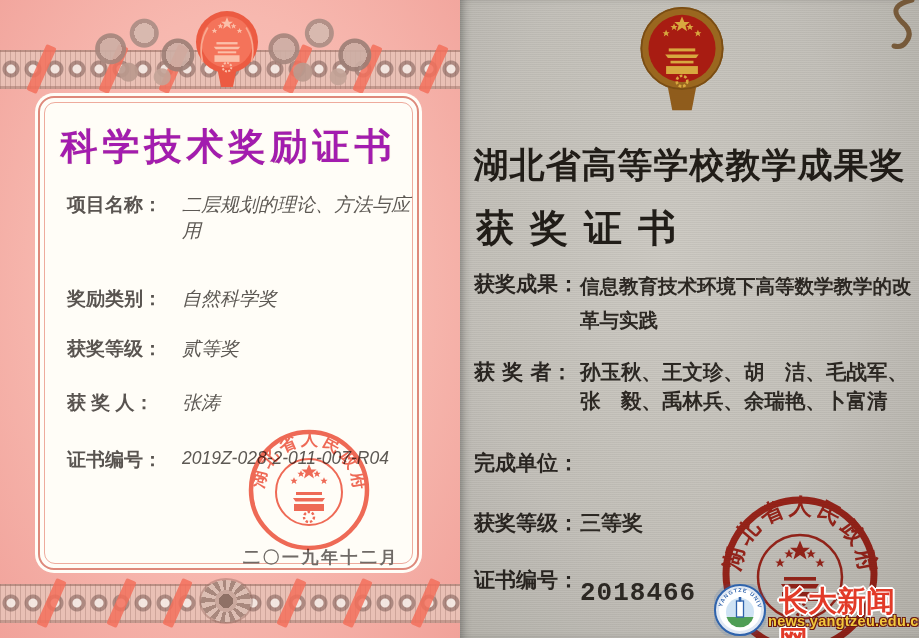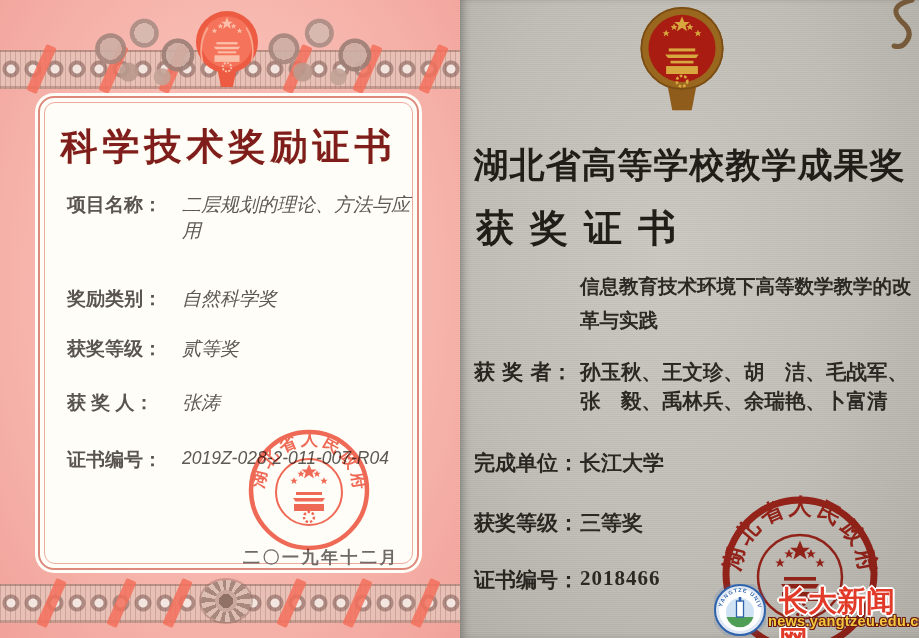--- a/index.html
+++ b/index.html
@@ -32,21 +32,21 @@
   .sunflower{width:50px;height:42px;border-radius:50%;
     background:
       radial-gradient(circle at 50% 50%, #8f7166 0 7px, #caa89d 7px 11px, transparent 11px),
       repeating-conic-gradient(#dcbeb3 0 14deg, #a8887d 14deg 28deg);
     box-shadow:0 0 0 2px rgba(140,100,90,.4);}
   .panel{left:38px;top:96px;width:377px;height:470px;background:#fffdf7;
     border:2.5px solid #de897b;border-radius:16px;box-shadow:0 0 0 3px #fffdf7;}
   .panel-inner{position:absolute;inset:4px;border:1.5px solid #eeab9d;border-radius:11px;}
   .l-title{left:0;top:24px;width:100%;text-align:center;
     font-family:"DejaVu Serif",serif;font-weight:bold;font-size:37px;letter-spacing:5px;
-    color:#7f1d1d;text-shadow:0 0 1px rgba(194,155,73,.4);}
+    color:#a21caf;text-shadow:0 0 1px rgba(194,155,73,.4);}
   .l-label{color:#595450;font-size:19px;font-weight:700;left:27px;}
   .l-value{color:#5d5954;font-size:19px;font-weight:500;left:142px;font-style:italic;}
   .lr1{top:94px;} .lr2{top:188px;} .lr3{top:238px;} .lr4{top:292px;} .lr5{top:349px;}
   .l-value-certno{font-size:17.5px;top:350px;}
   .l-date{left:203px;top:448px;font-size:17px;letter-spacing:2.5px;color:#6f6a66;font-weight:600;}
   .l-seal{left:243px;top:424px;width:132px;height:132px;mix-blend-mode:multiply;opacity:.95;z-index:3;}
 
   
   .cert-right{left:460px;top:0;width:459px;height:638px;
     background:radial-gradient(ellipse at 45% 40%, #ccc9c2 0%, #c2bfb8 55%, #b1aea7 100%);
@@ -57,21 +57,21 @@
   .r-title1{left:0;top:142px;width:100%;text-align:center;font-size:35px;font-weight:bold;
     color:#211d18;letter-spacing:1px;}
   .r-title2{left:0;top:203px;width:100%;font-size:38px;font-weight:bold;
     color:#211d18;letter-spacing:16px;text-indent:16px;}
   .r-label{left:14px;color:#292521;font-size:21px;font-weight:bold;}
   .r-value{left:120px;color:#2c2823;font-weight:bold;}
   .rr1{top:270px;} .rr2{top:358px;} .rr3{top:449px;} .rr4{top:509px;} .rr5{top:566px;}
   .r-val-achievement{width:336px;font-size:19.5px;line-height:34px;}
   .r-val-winners{width:334px;font-size:20.5px;line-height:29px;}
   .r-val-single{font-size:21px;}
-  .r-val-certno{font-size:21px;font-family:Liberation Serif, serif;letter-spacing:1px;}
+  .r-val-certno{font-size:26px;font-family:Liberation Mono, monospace;letter-spacing:1px;margin-top:12px;}
   .r-seal{left:255px;top:489px;width:170px;height:170px;mix-blend-mode:multiply;opacity:.96;z-index:2;}
   .corner-curl{left:404px;top:0;width:55px;height:56px;}
 
   
   .wm-logo{left:254px;top:584px;width:52px;height:52px;z-index:5;}
   .wm-name{left:288px;top:582px;z-index:5;font-family:"Liberation Sans",sans-serif;
     font-size:29px;font-weight:900;color:#e23a28;letter-spacing:0px;
     text-shadow:-2px 0 0 #fff,2px 0 0 #fff,0 -2px 0 #fff,0 2px 0 #fff,
       -1px -1px 0 #fff,1px -1px 0 #fff,-1px 1px 0 #fff,1px 1px 0 #fff;margin-left:31px;}
   .wm-url{left:308px;top:613px;z-index:5;font-family:"Liberation Sans",sans-serif;
@@ -193,27 +193,27 @@
         <path d="M31 55 h38 l-3 4 h-32 z"></path>
         <rect x="37" y="62" width="26" height="3"></rect>
         <rect x="32" y="68" width="36" height="9"></rect>
       </g>
       <circle cx="50" cy="85" r="6" fill="none" stroke="#d8a83f" stroke-width="3" stroke-dasharray="3 2"></circle>
     </svg>
 
     <div class="abs r-title1">湖北省高等学校教学成果奖</div>
     <div class="abs r-title2">获奖证书</div>
 
+    <div class="abs r-label rr1">获奖成果：</div>
     <div class="abs r-value r-val-achievement rr1">信息教育技术环境下高等数学教学的改革与实践</div>
 
     <div class="abs r-label rr2">获 奖 者：</div>
     <div class="abs r-value r-val-winners rr2">孙玉秋、王文珍、胡　洁、毛战军、张　毅、禹林兵、余瑞艳、卜富清</div>
 
     <div class="abs r-label rr3">完成单位：</div>
-    <div class="abs r-value r-val-single rr3">长江大学</div>
 
     <div class="abs r-label rr4">获奖等级：</div>
     <div class="abs r-value r-val-single rr4">三等奖</div>
 
     <div class="abs r-label rr5">证书编号：</div>
     <div class="abs r-value r-val-certno rr5">2018466</div>
 
     <svg class="abs r-seal" viewBox="0 0 170 170">
       <circle cx="85" cy="85" r="74" fill="none" stroke="#c2261a" stroke-width="7"></circle>
       <path id="sealArcR" d="M 25 85 A 60 60 0 1 1 145 85" fill="none"></path>

